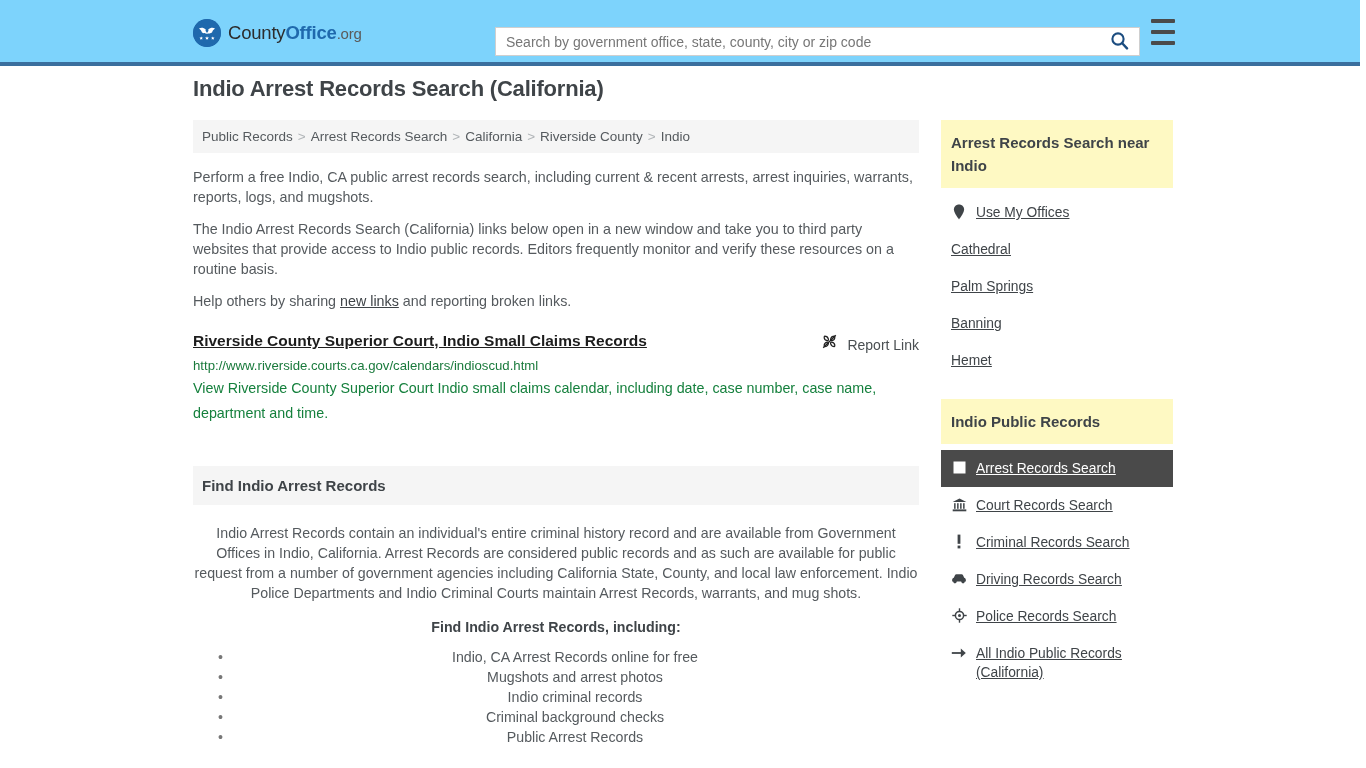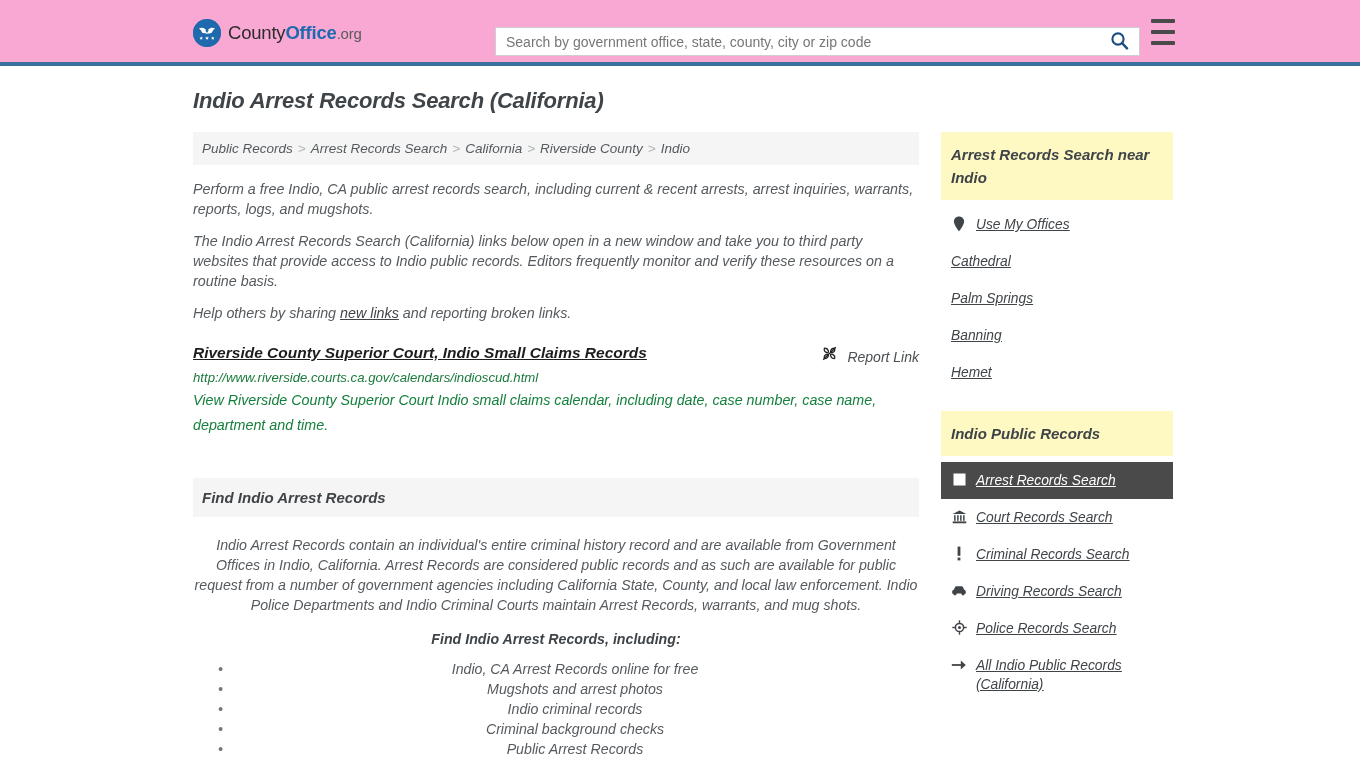--- a/index.html
+++ b/index.html
@@ -13,21 +13,21 @@
     font-family: "Liberation Sans", sans-serif;
     color: #555a5e;
     overflow: hidden;
   }
 
   
   .site-header {
     position: relative;
     width: 1360px;
     height: 66px;
-    background: #f9a8d4;
+    background: #7dd3fc;
     border-bottom: 4px solid #3b6f9e;
   }
   .brand {
     position: absolute;
     left: 193px;
     top: 19px;
     display: flex;
     align-items: center;
     gap: 7px;
     text-decoration: none;
@@ -112,22 +112,21 @@
   
   .page {
     position: relative;
     width: 1366px;
     padding: 0;
   }
   .container {
     position: relative;
     width: 980px;
     margin: 0 auto;
-    padding-top: 22px;
-    font-style: italic;
+    padding-top: 10px;
   }
   .page-title {
     font-size: 22px;
     font-weight: bold;
     color: #3f4448;
     margin: 0 0 18px 0;
     letter-spacing: -0.2px;
   }
   .cols {
     display: flex;

